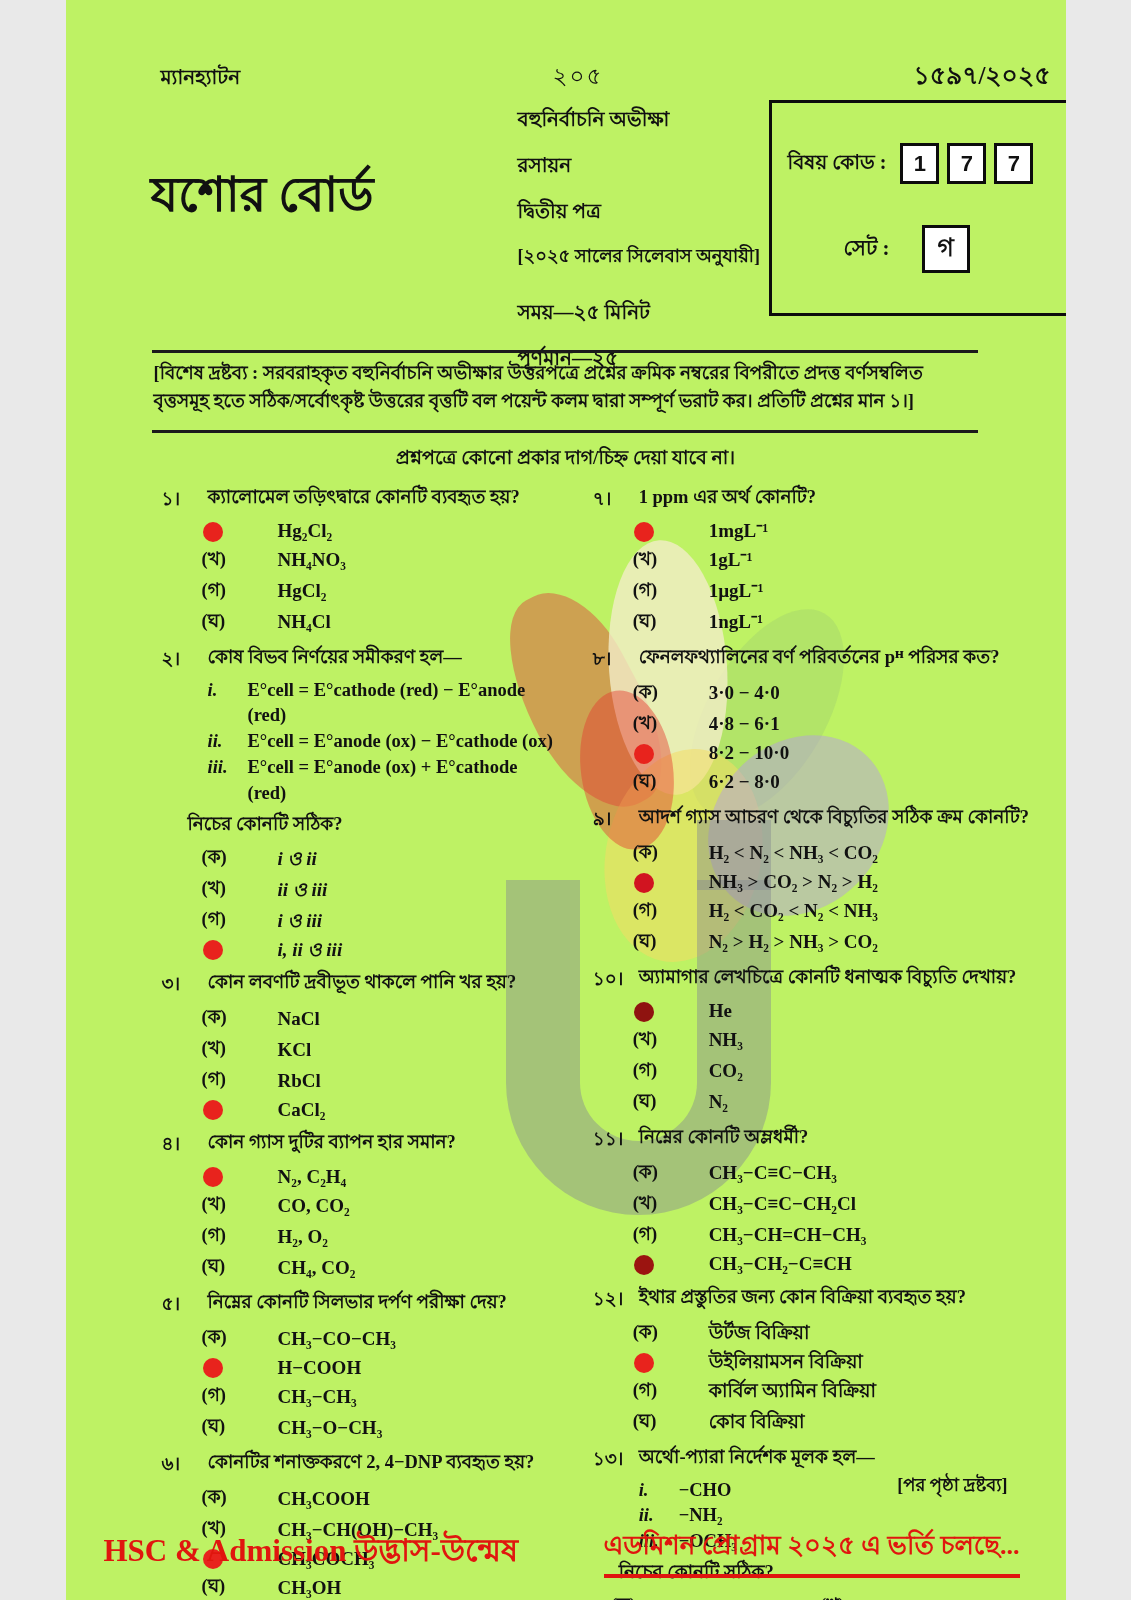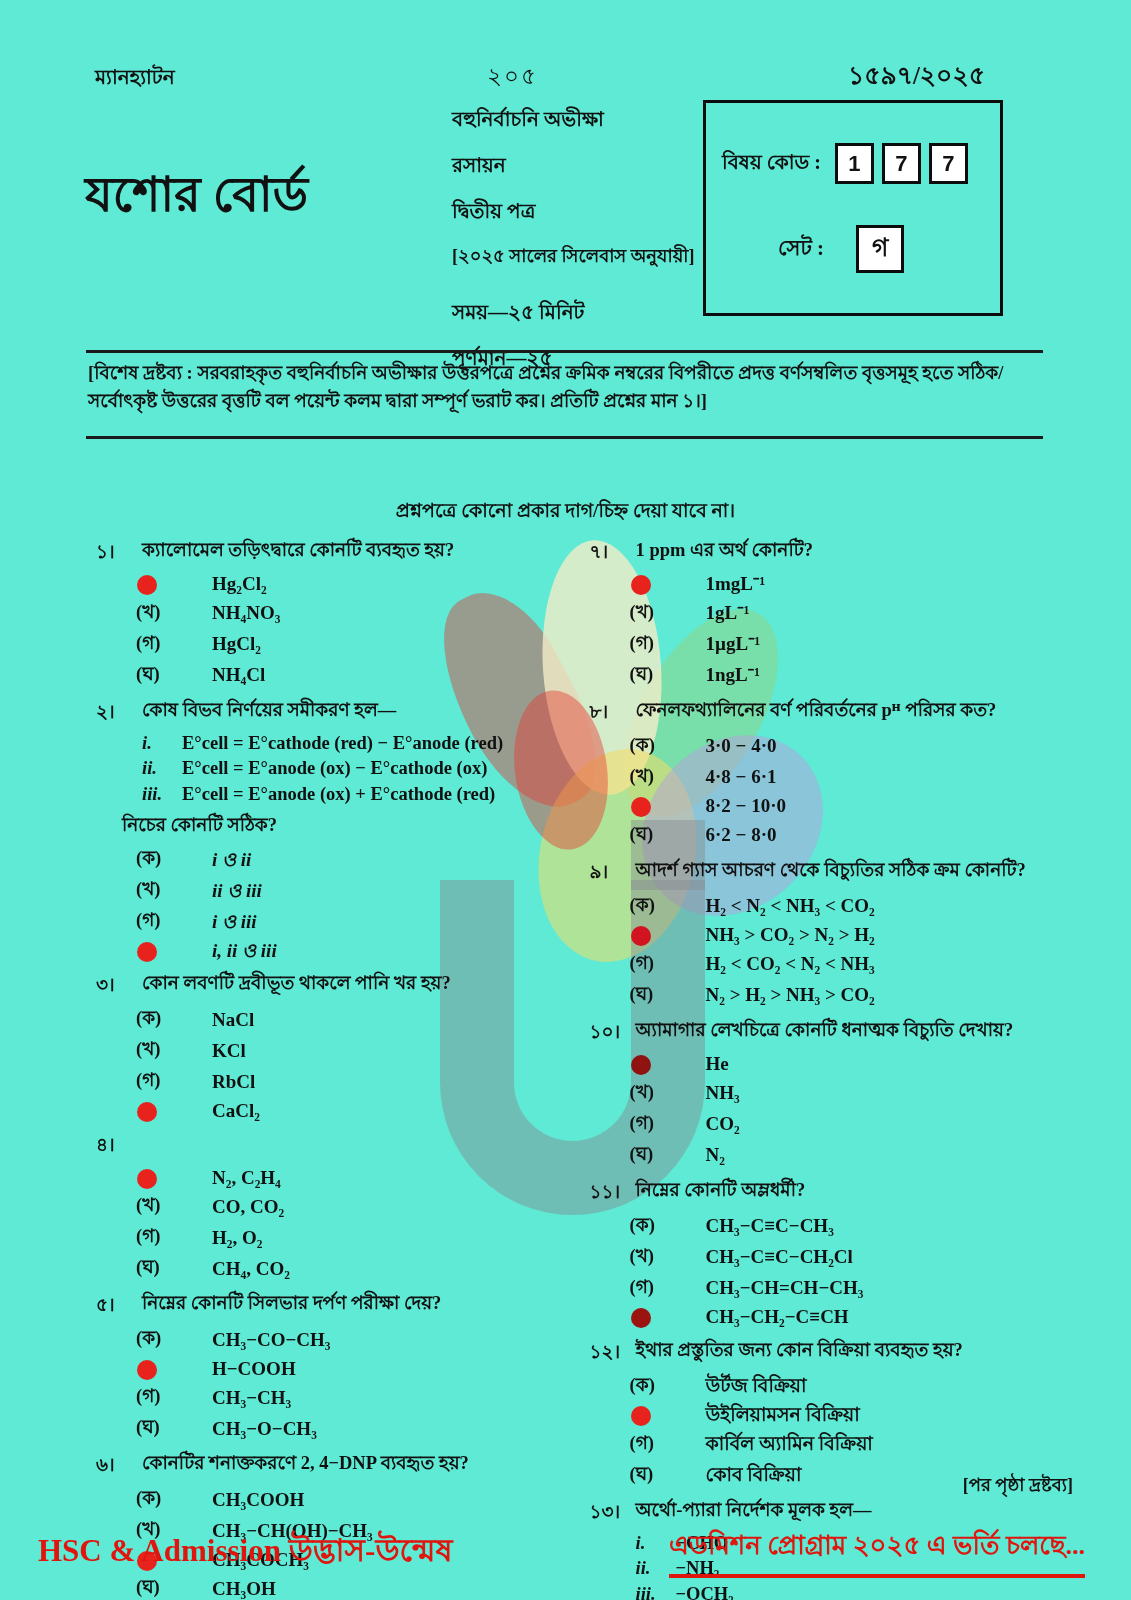--- a/index.html
+++ b/index.html
@@ -1,20 +1,20 @@
 <!DOCTYPE html>
 <html><head>
 <meta charset="utf-8">
 <style>
   * { margin:0; padding:0; box-sizing:border-box; }
   html,body { background:#e9e9e9; }
   body { font-family:"Liberation Serif", serif; color:#111; }
   .page {
-    position:relative; width:1131px; height:1600px; margin:0 auto;
-    background:#5eead4; overflow:hidden;
+    position:relative; width:1000px; height:1600px; margin:0 auto;
+    background:#bef264; overflow:hidden;
   }
   
   .watermark { position:absolute; inset:0; z-index:0; pointer-events:none; }
   .wm-petal { position:absolute; }
   .wm-red    { left:462px; top:585px; width:112px; height:232px; background:rgba(224,62,58,.45); border-radius:50% 50% 45% 55%/58% 42% 50% 50%; transform:rotate(-28deg); }
   .wm-cream  { left:543px; top:540px; width:118px; height:255px; background:rgba(243,236,200,.8); border-radius:50%; transform:rotate(-4deg); }
   .wm-green  { left:642px; top:598px; width:118px; height:230px; background:rgba(160,208,110,.4); border-radius:50%; transform:rotate(30deg); }
   .wm-yellow { left:540px; top:748px; width:155px; height:215px; background:rgba(243,221,100,.55); border-radius:50%; transform:rotate(12deg); }
   .wm-purple { left:650px; top:728px; width:165px; height:195px; background:rgba(182,160,222,.5); border-radius:50%; transform:rotate(45deg); }
   .wm-red2   { left:515px; top:690px; width:92px; height:160px; background:rgba(228,60,48,.45); border-radius:50%; transform:rotate(-8deg); }
@@ -38,22 +38,22 @@
   .code-row { position:absolute; left:16px; top:40px; display:flex; align-items:center; }
   .code-label { font-size:20px; font-weight:bold; margin-right:14px; }
   .digit-box { width:39px; height:41px; border:3px solid #0c0c0c; display:flex; align-items:center; justify-content:center;
                font-size:22px; font-weight:bold; margin-right:8px; background:#fff; font-family:"Liberation Sans",sans-serif; }
   .set-row { position:absolute; left:72px; top:122px; display:flex; align-items:center; }
   .set-label { font-size:21px; font-weight:bold; margin-right:32px; }
   .set-box { width:48px; height:48px; border:3px solid #0c0c0c; display:flex; align-items:center; justify-content:center;
              font-size:25px; font-weight:bold; background:#fff; }
   
   .notice { position:relative; z-index:1; margin:0 88px 0 86px; border-top:3px solid #1b1b1b; border-bottom:3px solid #1b1b1b;
-            padding:7px 4px 20px 2px; font-size:18.5px; font-weight:600; line-height:1.5; }
-  .warning { position:relative; z-index:1; text-align:center; font-weight:bold; font-size:19px; padding:10px 0 4px;margin-top:47px; }
+            padding:7px 4px 14px 2px; font-size:18.5px; font-weight:600; line-height:1.5; }
+  .warning { position:relative; z-index:1; text-align:center; font-weight:bold; font-size:19px; padding:10px 0 4px; }
   
   .columns { position:relative; z-index:1; display:flex; padding:6px 36px 0 96px; gap:34px; }
   .qcol { flex:1; }
   .qcol.right { flex:1.1; }
   .question { margin-bottom:7px; }
   .q-head { display:flex; margin-bottom:2px; }
   .q-num { flex:0 0 46px; font-weight:bold; font-size:18.5px; }
   .q-text { font-weight:bold; font-size:18.5px; line-height:1.3; }
   .statements { margin-left:46px; }
   .statement { display:flex; font-size:18.5px; line-height:1.4; }
@@ -204,20 +204,21 @@
             </div>
             <div class="option">
               <span class="opt-marker"><span class="dot" style="background: rgb(232, 35, 29);"></span></span>
               <span class="opt-text">CaCl₂</span>
             </div>
           </div>
         </div>
         <div class="question">
           <div class="q-head">
             <span class="q-num">৪।</span>
+            <span class="q-text">কোন গ্যাস দুটির ব্যাপন হার সমান?</span>
           </div>
           <div class="options">
             <div class="option">
               <span class="opt-marker"><span class="dot" style="background: rgb(232, 35, 29);"></span></span>
               <span class="opt-text">N₂, C₂H₄</span>
             </div>
             <div class="option">
               <span class="opt-marker">(খ)</span>
               <span class="opt-text">CO, CO₂</span>
             </div>

